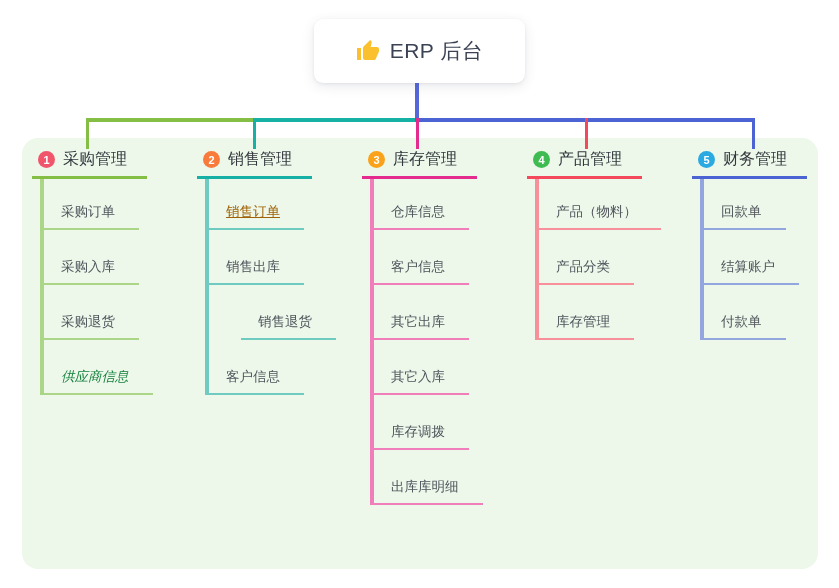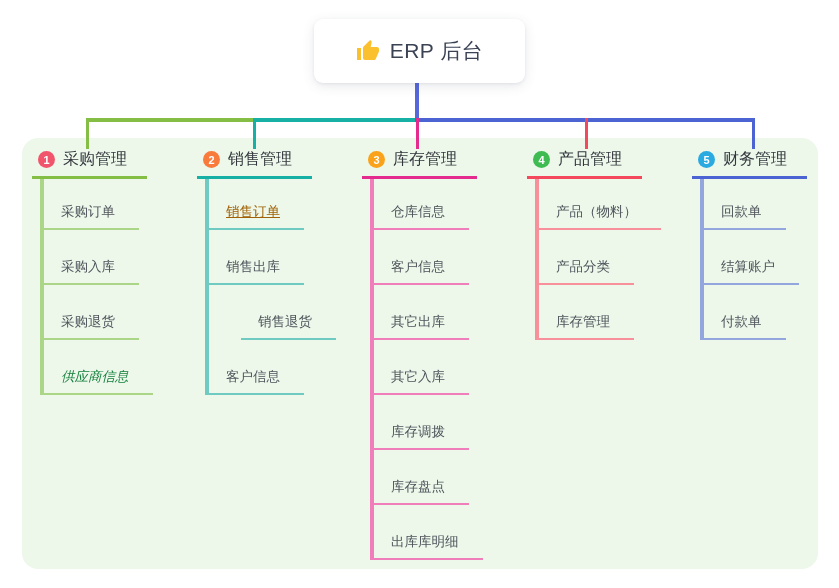--- a/index.html
+++ b/index.html
@@ -160,23 +160,20 @@
   </div>
 
   <div class="child-row">
     <span class="child-node" style="border-bottom-color: rgb(240, 126, 187); color: rgb(79, 84, 91);">其它入库</span>
   </div>
 
   <div class="child-row">
     <span class="child-node" style="border-bottom-color: rgb(240, 126, 187); color: rgb(79, 84, 91);">库存调拨</span>
   </div>
 
-  <div class="child-row">
-    <span class="child-node" style="border-bottom-color: rgb(240, 126, 187); color: rgb(79, 84, 91);">库存盘点</span>
-  </div>
 
   <div class="child-row">
     <span class="child-node" style="border-bottom-color: rgb(240, 126, 187); color: rgb(79, 84, 91);">出库库明细</span>
   </div>
 </div>
   </div>
 
   <div class="branch" style="left: 527px;">
     <div class="branch-header" style="border-bottom-color: rgb(244, 73, 92);">
       <span class="badge" style="background: rgb(63, 188, 81);">4</span>

